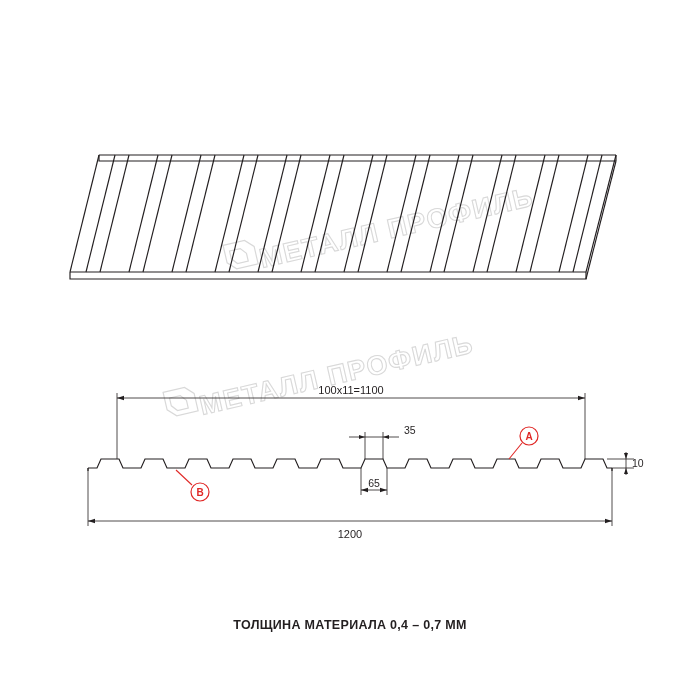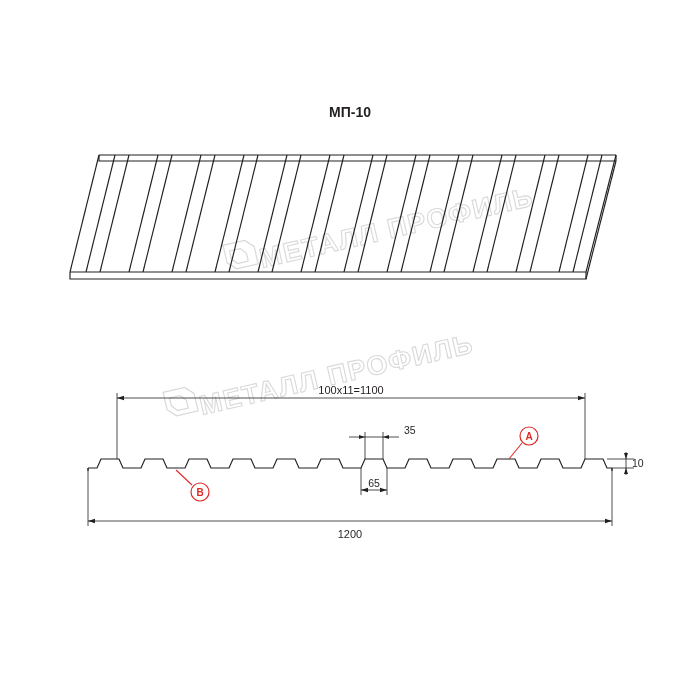--- a/index.html
+++ b/index.html
@@ -102,21 +102,20 @@
     </g>
     <text class="wm-text" x="262" y="268" transform="rotate(-13 262 268)">МЕТАЛЛ ПРОФИЛЬ</text>
 
     <g transform="translate(166,405) rotate(-13)">
       <path d="M0,-13 L22,-13 L30,-5 L30,13 L8,13 L0,5 Z" fill="none" stroke="#d9d9d9" stroke-width="1.2"></path>
       <path d="M5,-6 L16,-6 L21,0 L21,8 L10,8 L5,2 Z" fill="none" stroke="#d9d9d9" stroke-width="1.2"></path>
     </g>
     <text class="wm-text" x="202" y="415" transform="rotate(-13 202 415)">МЕТАЛЛ ПРОФИЛЬ</text>
   </svg>
 
-  <div class="subtitle">МП-10</div>
 
   <svg class="drawing-layer" width="700" height="700" viewBox="0 0 700 700">
     <g fill="none" stroke="#231f20" stroke-width="1.15" stroke-linejoin="miter">
 
       <path d="M70,272 L586,272"></path>
 
       <path d="M99,155 L616,155"></path>
 
       <path d="M70,272 L99,155"></path>
 
@@ -233,14 +232,15 @@
       <text class="callout-text" x="529" y="440" text-anchor="middle">A</text>
     </g>
 
     <g>
       <line x1="176" y1="470" x2="192" y2="485" stroke="#e02826" stroke-width="1.1"></line>
       <circle cx="200" cy="492" r="9" fill="none" stroke="#e02826" stroke-width="1.2"></circle>
       <text class="callout-text" x="200" y="496" text-anchor="middle">B</text>
     </g>
   </svg>
 
+  <div class="footnote">ТОЛЩИНА МАТЕРИАЛА 0,4 – 0,7 ММ</div>
 
 </div>
 
 </body></html>

